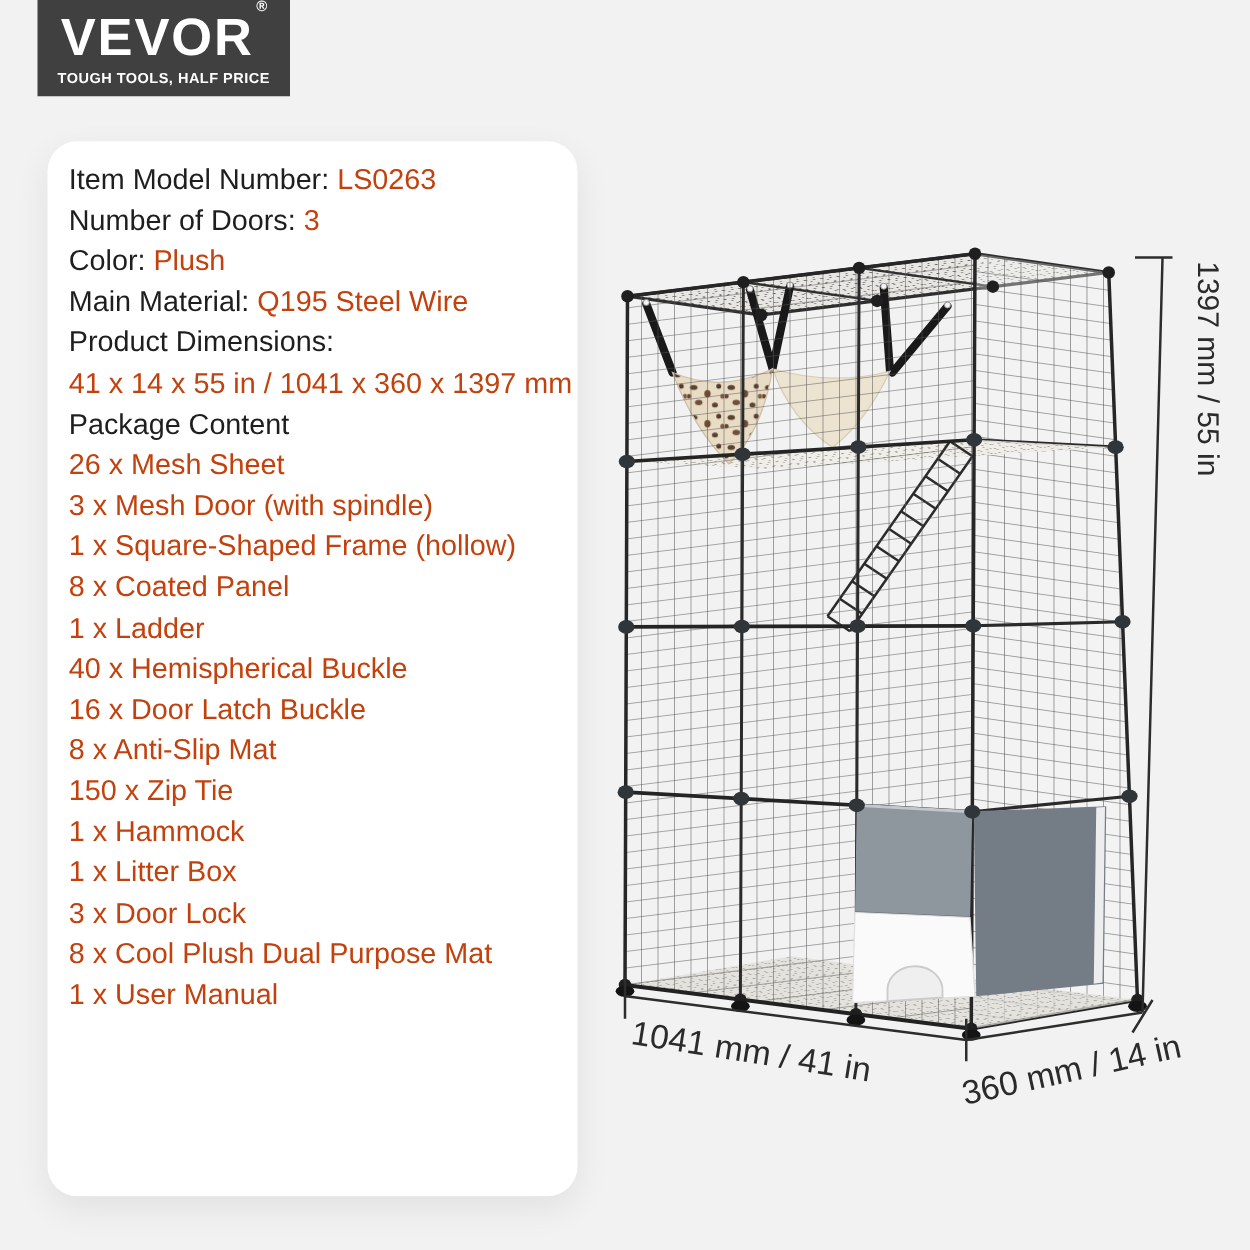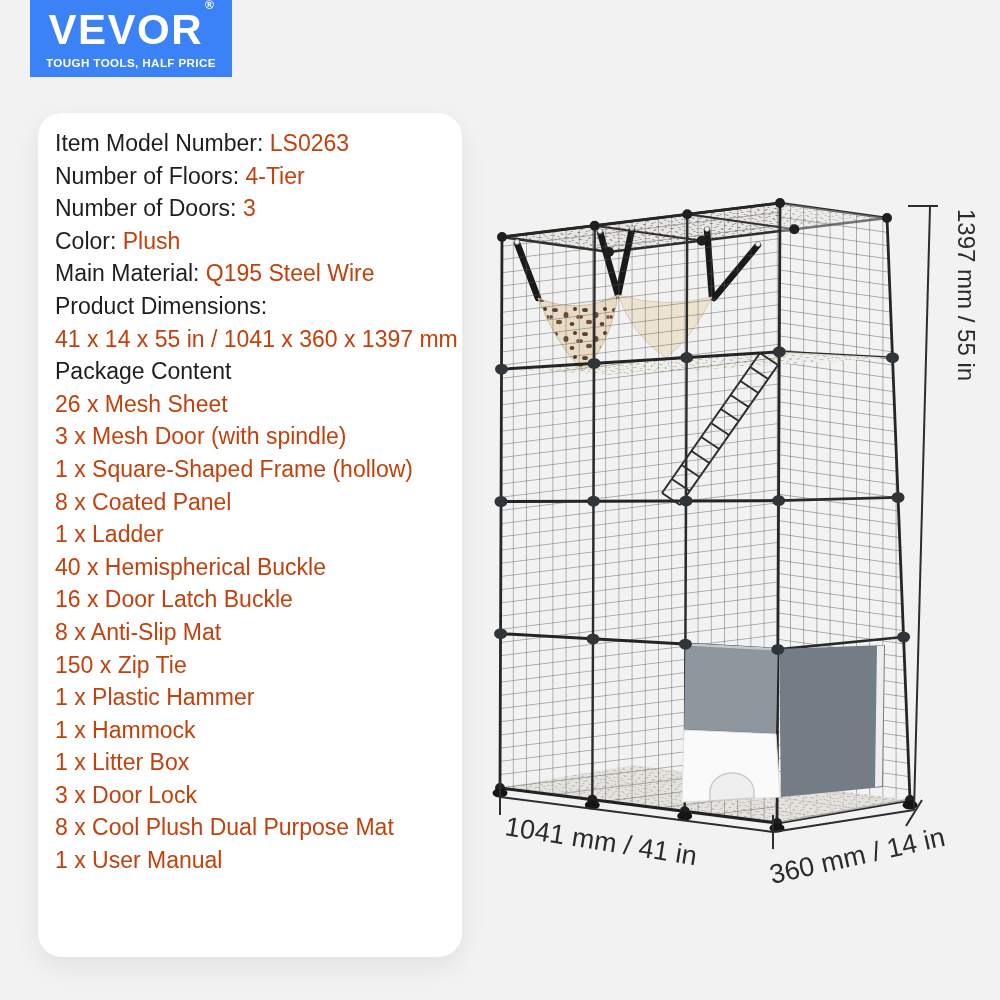--- a/index.html
+++ b/index.html
@@ -1,18 +1,18 @@
 <!DOCTYPE html>
 <html><head>
 <meta charset="utf-8">
 <style>
   html,body{margin:0;padding:0;}
   .page{position:relative;width:1000px;height:1000px;background:#f2f2f3;
         font-family:"Liberation Sans","DejaVu Sans",sans-serif;overflow:hidden;}
-  .logo{position:absolute;left:30px;top:0;width:202px;height:77px;background:#3b82f6;
+  .logo{position:absolute;left:30px;top:0;width:202px;height:77px;background:#404040;
         color:#fff;display:flex;flex-direction:column;align-items:center;justify-content:center;}
   .logo-name{font-size:42px;font-weight:bold;letter-spacing:1.5px;line-height:1;position:relative;}
   .logo-name sup{font-size:12px;position:relative;top:-20px;left:2px;font-weight:bold;}
   .logo-tagline{font-size:11.6px;font-weight:bold;letter-spacing:0.4px;margin-top:5px;}
   .spec-card{position:absolute;left:38px;top:113px;width:424px;height:844px;background:#fff;
         border-radius:24px;box-shadow:0 10px 28px rgba(0,0,0,0.07);
         padding:14px 0 0 17px;box-sizing:border-box;}
   .spec-line{font-size:23px;line-height:32.6px;color:#1e1e1e;white-space:nowrap;}
   .spec-line .val{color:#c2410c;}
   .product-svg{position:absolute;left:460px;top:185px;width:530px;height:720px;}
@@ -25,37 +25,35 @@
 <div class="page">
 
   <div class="logo">
     <div class="logo-name"><span>VEVOR</span><sup>®</sup></div>
     <div class="logo-tagline">TOUGH TOOLS, HALF PRICE</div>
   </div>
 
   <div class="spec-card">
     <div class="spec-list">
         <div class="spec-line"><span class="lbl">Item Model Number: </span><span class="val">LS0263</span></div>
-        <div class="spec-line"><span class="lbl">Number of Floors: </span><span class="val">4-Tier</span></div>
         <div class="spec-line"><span class="lbl">Number of Doors: </span><span class="val">3</span></div>
         <div class="spec-line"><span class="lbl">Color: </span><span class="val">Plush</span></div>
         <div class="spec-line"><span class="lbl">Main Material: </span><span class="val">Q195 Steel Wire</span></div>
         <div class="spec-line"><span class="lbl">Product Dimensions:</span><span class="val"></span></div>
         <div class="spec-line"><span class="lbl"></span><span class="val">41 x 14 x 55 in / 1041 x 360 x 1397 mm</span></div>
         <div class="spec-line"><span class="lbl">Package Content</span><span class="val"></span></div>
         <div class="spec-line"><span class="lbl"></span><span class="val">26 x Mesh Sheet</span></div>
         <div class="spec-line"><span class="lbl"></span><span class="val">3 x Mesh Door (with spindle)</span></div>
         <div class="spec-line"><span class="lbl"></span><span class="val">1 x Square-Shaped Frame (hollow)</span></div>
         <div class="spec-line"><span class="lbl"></span><span class="val">8 x Coated Panel</span></div>
         <div class="spec-line"><span class="lbl"></span><span class="val">1 x Ladder</span></div>
         <div class="spec-line"><span class="lbl"></span><span class="val">40 x Hemispherical Buckle</span></div>
         <div class="spec-line"><span class="lbl"></span><span class="val">16 x Door Latch Buckle</span></div>
         <div class="spec-line"><span class="lbl"></span><span class="val">8 x Anti-Slip Mat</span></div>
         <div class="spec-line"><span class="lbl"></span><span class="val">150 x Zip Tie</span></div>
-        <div class="spec-line"><span class="lbl"></span><span class="val">1 x Plastic Hammer</span></div>
         <div class="spec-line"><span class="lbl"></span><span class="val">1 x Hammock</span></div>
         <div class="spec-line"><span class="lbl"></span><span class="val">1 x Litter Box</span></div>
         <div class="spec-line"><span class="lbl"></span><span class="val">3 x Door Lock</span></div>
         <div class="spec-line"><span class="lbl"></span><span class="val">8 x Cool Plush Dual Purpose Mat</span></div>
         <div class="spec-line"><span class="lbl"></span><span class="val">1 x User Manual</span></div>
       </div>
   </div>
 
   <svg class="product-svg" viewBox="0 0 530 720">
     <defs>

